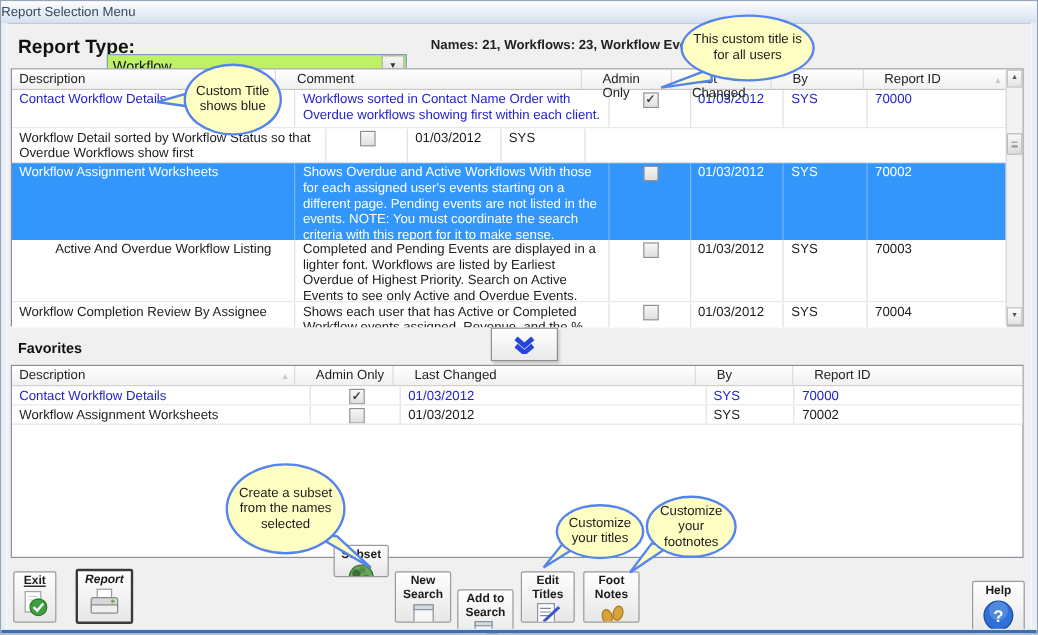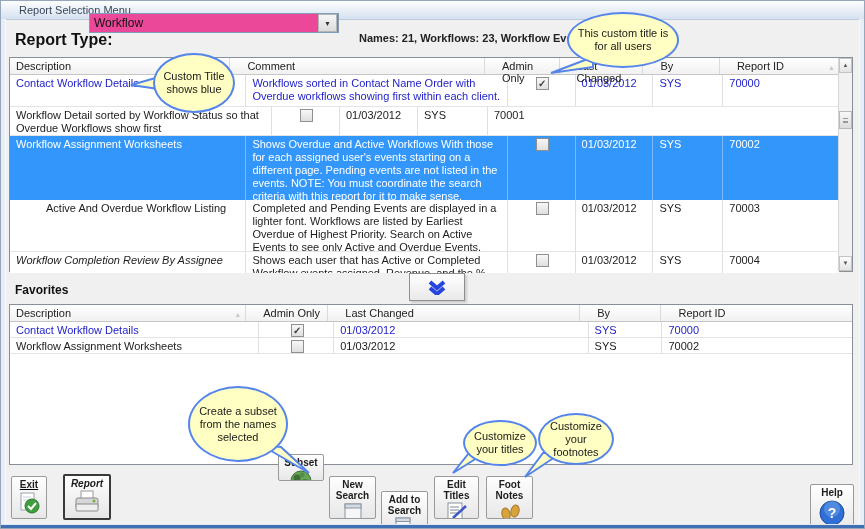--- a/index.html
+++ b/index.html
@@ -1,25 +1,25 @@
 <!DOCTYPE html>
 <html><head>
 <meta charset="utf-8">
 <style>
   html,body{margin:0;padding:0;background:#cfd8e4;font-family:"Liberation Sans",sans-serif;}
   .window{position:relative;width:865px;height:529px;background:#f0f0f0;border:1px solid #96a7bb;box-sizing:border-box;overflow:hidden;}
   .titlebar{position:absolute;left:0;top:0;width:100%;height:18px;background:linear-gradient(#fcfdfe,#d6e1f0);border-bottom:1px solid #bccadd;display:flex;align-items:center;}
-  .titlebar span{font-size:11px;color:#39485c;padding-left:18px;}
+  .titlebar span{font-size:11px;color:#39485c;padding-left:0;}
   .frame-left,.frame-right{position:absolute;top:18px;bottom:0;width:4px;background:#e8eef6;border-right:1px solid #f6f9fc;}
   .frame-left{left:0}.frame-right{right:0;width:4px;border-right:none;border-left:1px solid #f6f9fc;}
   .frame-bottom{position:absolute;left:0;right:0;bottom:0;height:4px;background:#dfe8f2;border-bottom:3px solid #3f6fb3;box-sizing:border-box;}
 
   
   .rt-label{position:absolute;left:14px;top:30px;font-size:16px;font-weight:bold;color:#111;}
-  .dropdown{position:absolute;left:88px;top:12px;width:250px;height:20px;background:#ec4899;border:1px solid #7f9db9;box-sizing:border-box;display:flex;align-items:center;justify-content:flex-end;}
+  .dropdown{position:absolute;left:88px;top:44px;width:250px;height:20px;background:#bef264;border:1px solid #7f9db9;box-sizing:border-box;display:flex;align-items:center;justify-content:flex-end;}
   .dropdown .val{flex:1;font-size:12px;padding-left:4px;color:#111;}
   .dd-btn{width:17px;height:16px;margin-right:1px;background:linear-gradient(#f6f6f6,#dcdcdc);border:1px solid #b5b5b5;display:flex;align-items:center;justify-content:center;font-size:7px;color:#333;}
   .counts{position:absolute;left:358px;top:31px;font-size:11px;font-weight:bold;color:#222;}
 
   
   .grid{position:absolute;background:#fff;border:1px solid #898f98;box-sizing:border-box;}
   .grid-head{display:flex;background:linear-gradient(#ffffff,#f1f1f1);border-bottom:1px solid #c6c6c6;gap:11px;}
   .hcell{font-size:11px;color:#222;padding:2px 0 2px 6px;border-right:1px solid #dadada;box-sizing:border-box;position:relative;height:16px;line-height:12px;}
   .sort{position:absolute;right:4px;top:4px;font-size:7px;color:#c9c9c9;}
   .grow{display:flex;border-bottom:1px solid #e4e4e4;overflow:hidden;box-sizing:border-box;background:#fff;}
@@ -92,21 +92,20 @@
         <div class="cell" style="width:116px;border-right:none;">70000</div>
       </div>
 
       <div class="grow" style="height:29px;">
         <div class="cell" style="width:262px;">Workflow Detail sorted by Workflow Status so that Overdue Workflows show first</div>
         <div class="cell ccell" style="width:68px;">
             <span class="chk"></span>
           </div>
         <div class="cell" style="width:78px;">01/03/2012</div>
         <div class="cell" style="width:70px;">SYS</div>
-        <div class="cell" style="width:116px;border-right:none;">70001</div>
       </div>
 
       <div class="grow row-sel" style="height:64px;border-bottom:none;">
         <div class="cell" style="width:237px;">Workflow Assignment Worksheets</div>
         <div class="cell" style="width:262px;">Shows Overdue and Active Workflows With those for each assigned user's events starting on a different page. Pending events are not listed in the events. NOTE: You must coordinate the search criteria with this report for it to make sense.</div>
         <div class="cell ccell" style="width:68px;">
             <span class="chk"></span>
           </div>
         <div class="cell" style="width:78px;">01/03/2012</div>
         <div class="cell" style="width:70px;">SYS</div>
@@ -118,21 +117,21 @@
         <div class="cell" style="width:262px;">Completed and Pending Events are displayed in a lighter font.  Workflows are listed by Earliest Overdue of Highest Priority.  Search on Active Events to see only Active and Overdue Events.</div>
         <div class="cell ccell" style="width:68px;">
             <span class="chk"></span>
           </div>
         <div class="cell" style="width:78px;">01/03/2012</div>
         <div class="cell" style="width:70px;">SYS</div>
         <div class="cell" style="width:116px;border-right:none;">70003</div>
       </div>
 
       <div class="grow" style="height:21px;border-bottom:none;">
-        <div class="cell" style="width:237px;font-style:italic;">Workflow Completion Review By Assignee</div>
+        <div class="cell" style="width:237px;">Workflow Completion Review By Assignee</div>
         <div class="cell" style="width:262px;">Shows each user that has Active or Completed Workflow events assigned. Revenue, and the % Completed or</div>
         <div class="cell ccell" style="width:68px;">
             <span class="chk"></span>
           </div>
         <div class="cell" style="width:78px;">01/03/2012</div>
         <div class="cell" style="width:70px;">SYS</div>
         <div class="cell" style="width:116px;border-right:none;">70004</div>
       </div>
     </div>
 

